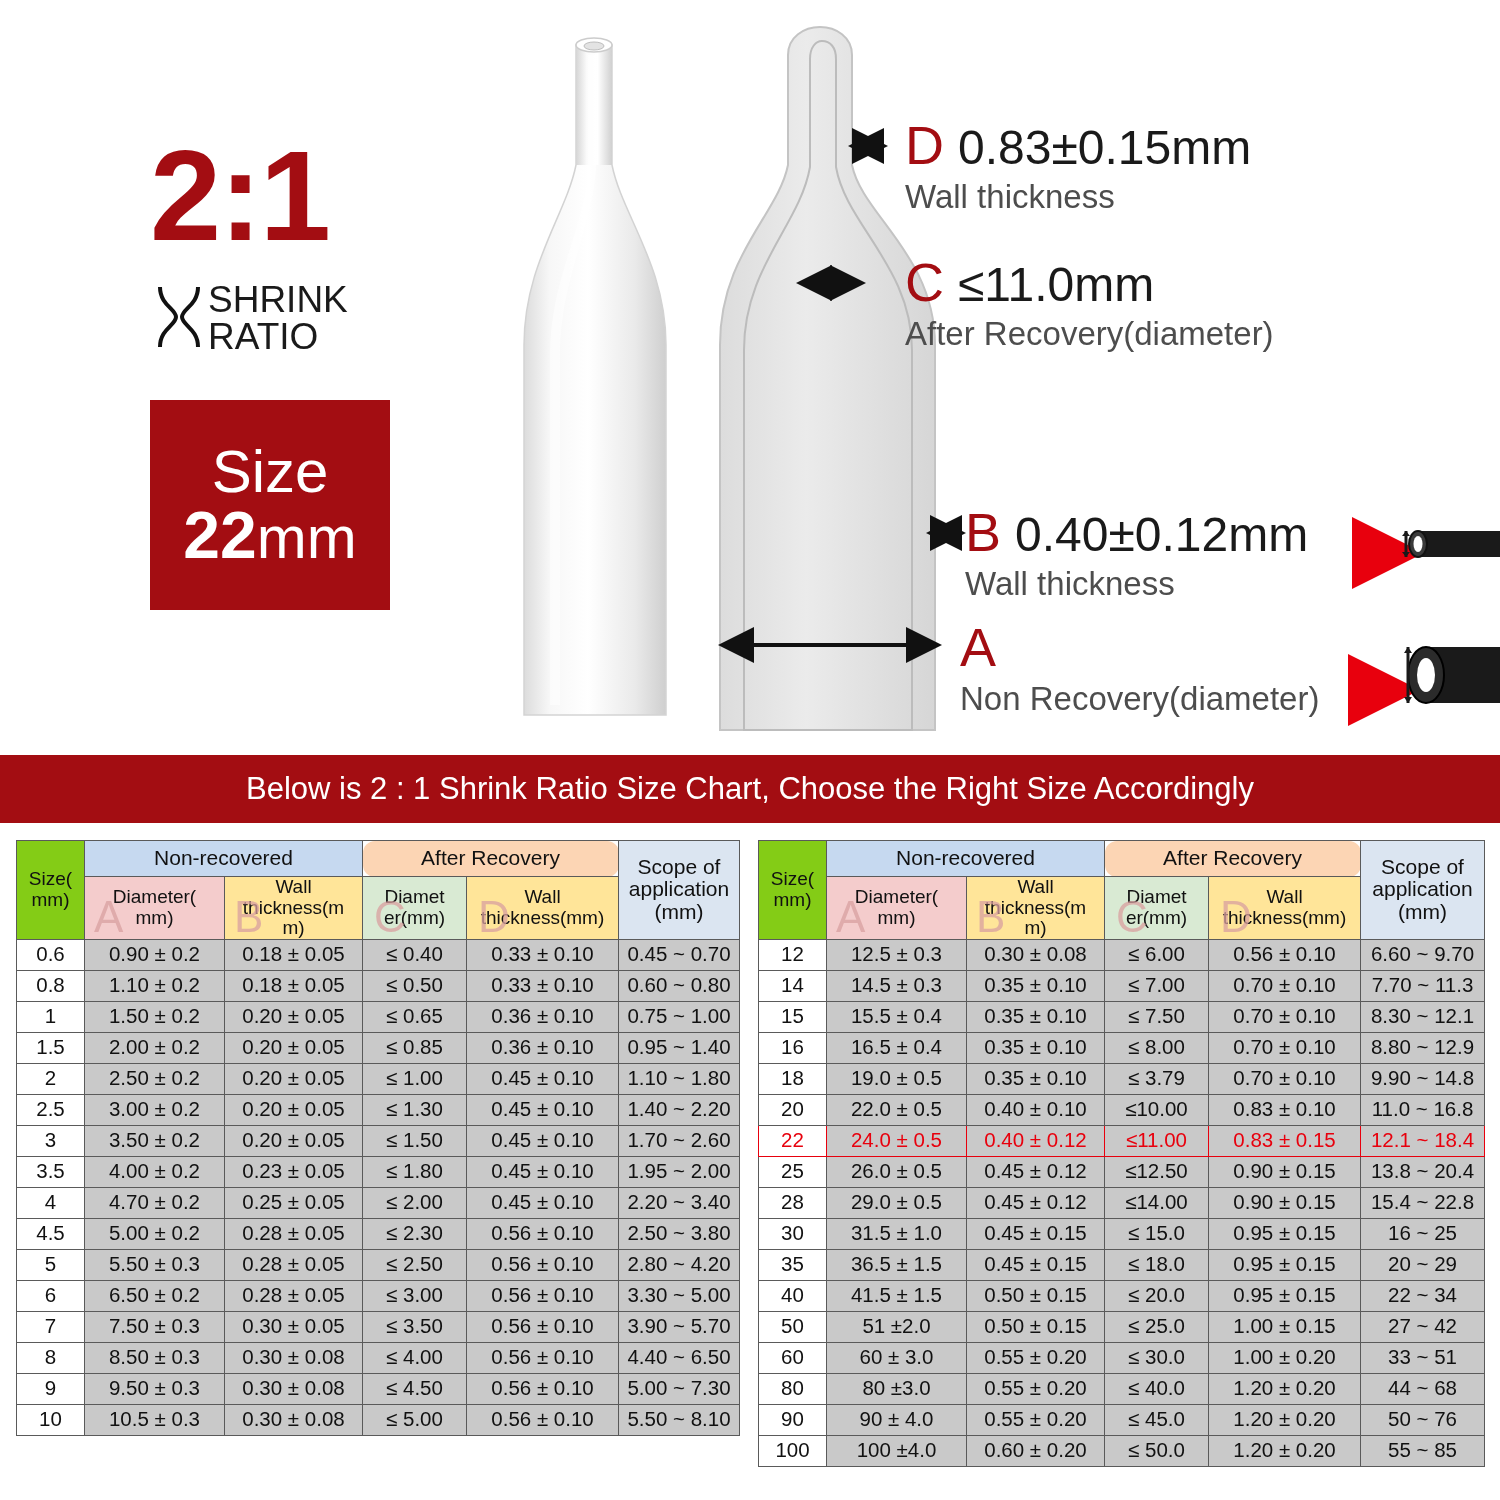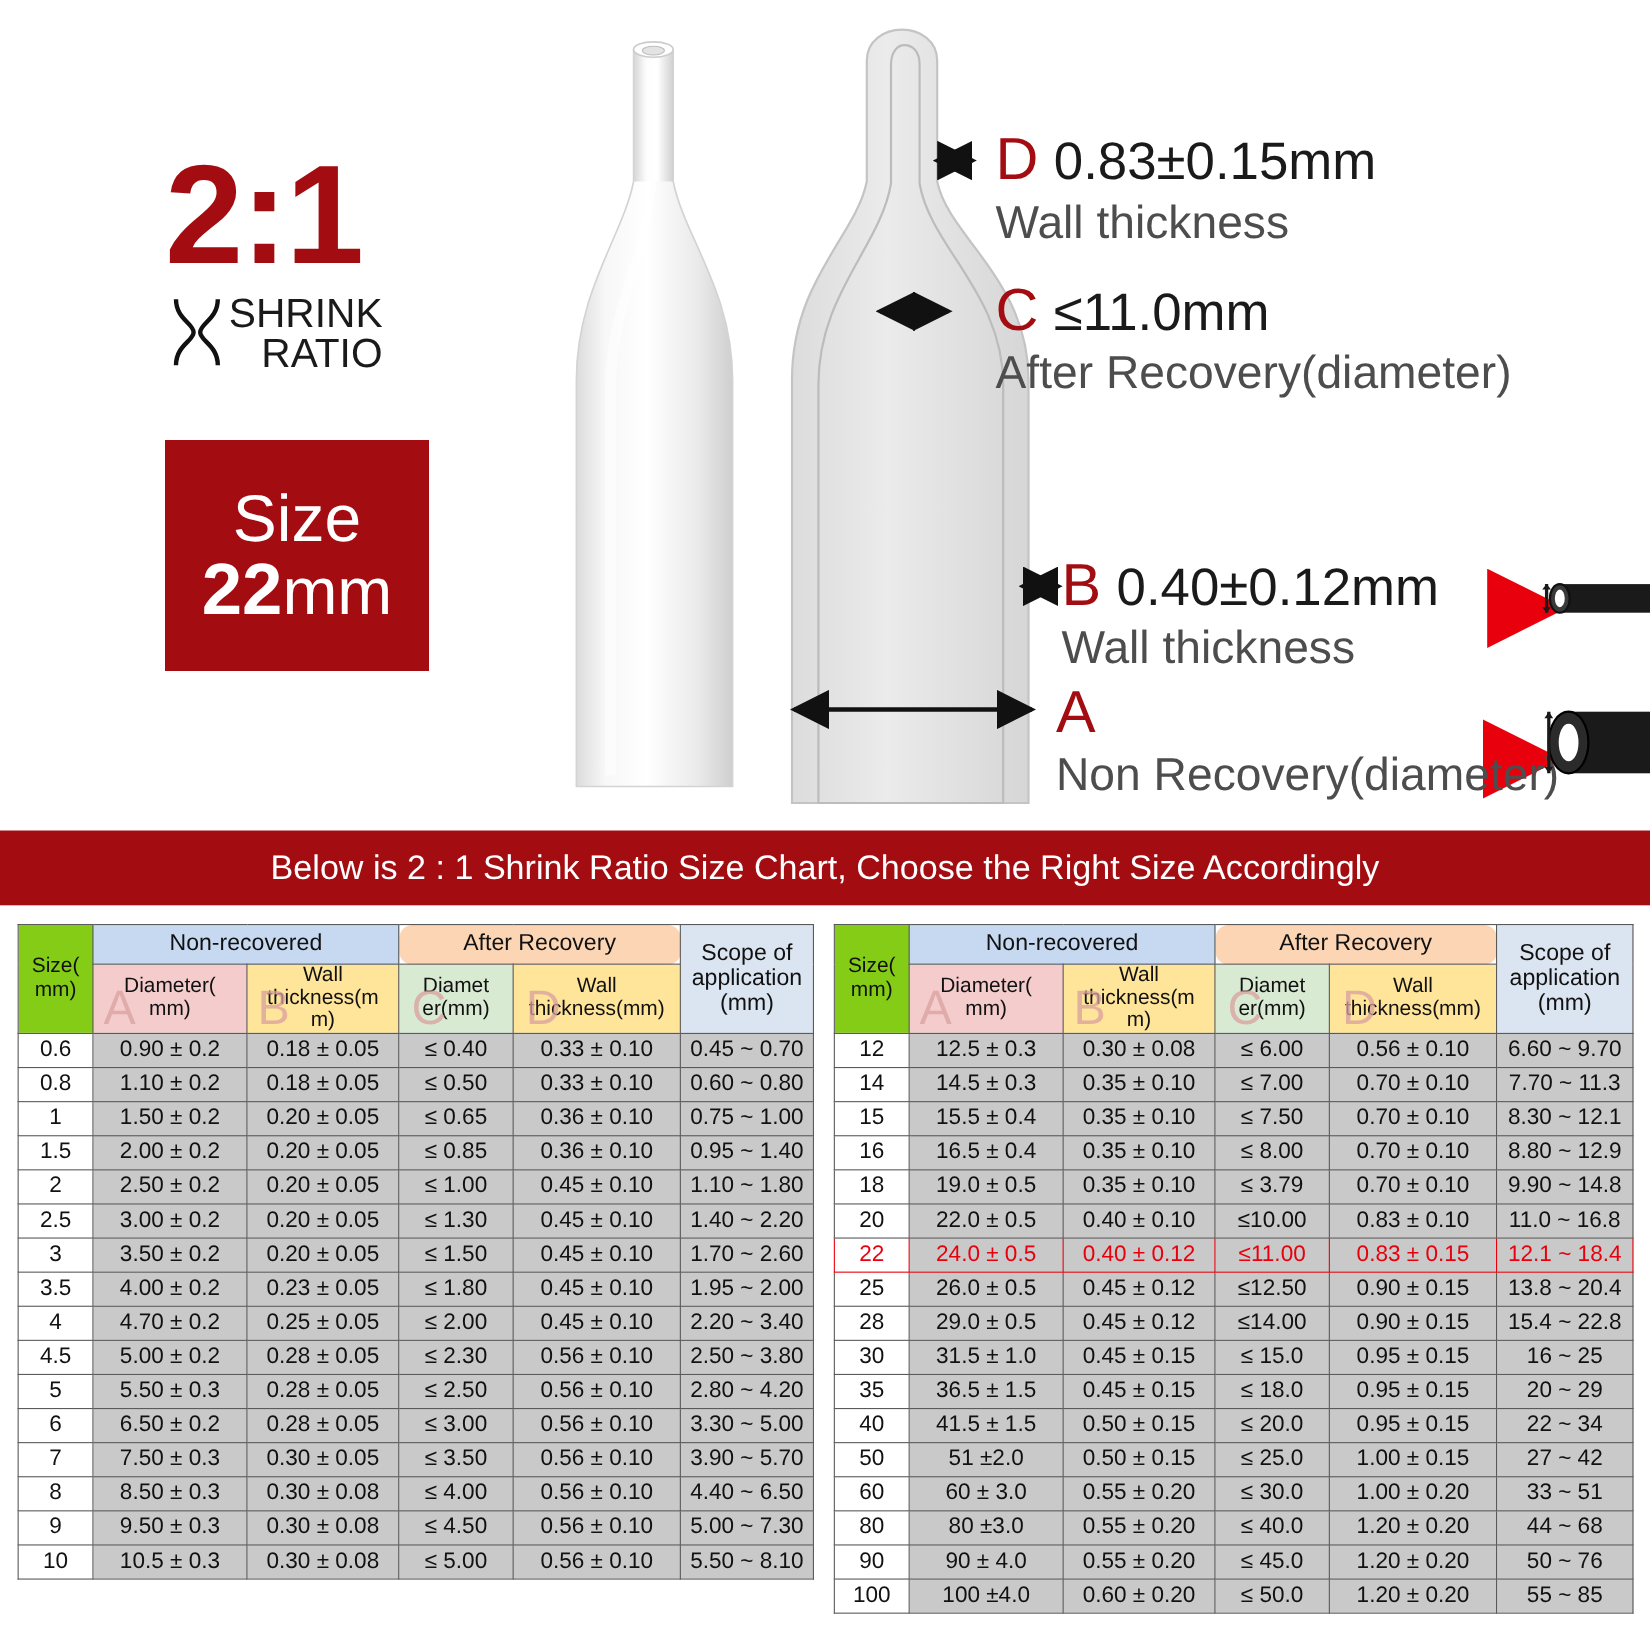--- a/index.html
+++ b/index.html
@@ -14,21 +14,21 @@
 
   
   #top-area { position: absolute; left: 0; top: 0; width: 1500px; height: 755px; }
 
   
   #ratio-block { position: absolute; left: 150px; top: 135px; width: 250px; }
   #ratio-num {
     font-size: 128px; font-weight: bold; color: #a30d12;
     line-height: 0.95; letter-spacing: -2px;
   }
-  #shrink-row { display: flex; align-items: flex-start; margin-top: 9px; text-align: right; }
+  #shrink-row { display: flex; align-items: flex-start; margin-top: 24px; }
   #shrink-glyph { width: 56px; height: 68px; flex: 0 0 56px; margin-top: 2px; }
   #shrink-text {
     font-size: 37px; color: #1a1a1a; line-height: 1.0; margin-left: 2px;
     letter-spacing: 0px;
   }
   #size-badge {
     position: absolute; left: 150px; top: 400px;
     width: 240px; height: 210px;
     background: #a30d12; color: #ffffff;
     display: flex; flex-direction: column;
@@ -40,21 +40,21 @@
   #size-badge .sz-val b { font-size: 66px; font-weight: bold; }
 
   
   .tube-svg { position: absolute; }
 
   
   .callout { position: absolute; }
   .co-line1 { display: flex; align-items: baseline; white-space: nowrap; }
   .co-letter { color: #a30d12; font-size: 54px; line-height: 1; margin-right: 14px; }
   .co-value { color: #1a1a1a; font-size: 48px; line-height: 1; }
-  .co-sub { color: #4d4d4d; font-size: 42px; margin-top: 6px; white-space: nowrap; }
+  .co-sub { color: #4d4d4d; font-size: 33px; margin-top: 6px; white-space: nowrap; }
 
   #co-D { left: 905px; top: 118px; }
   #co-C { left: 905px; top: 255px; }
   #co-B { left: 965px; top: 505px; }
   #co-A { left: 960px; top: 620px; }
 
   
   #dim-overlay { position: absolute; left: 0; top: 0; }
 
   

